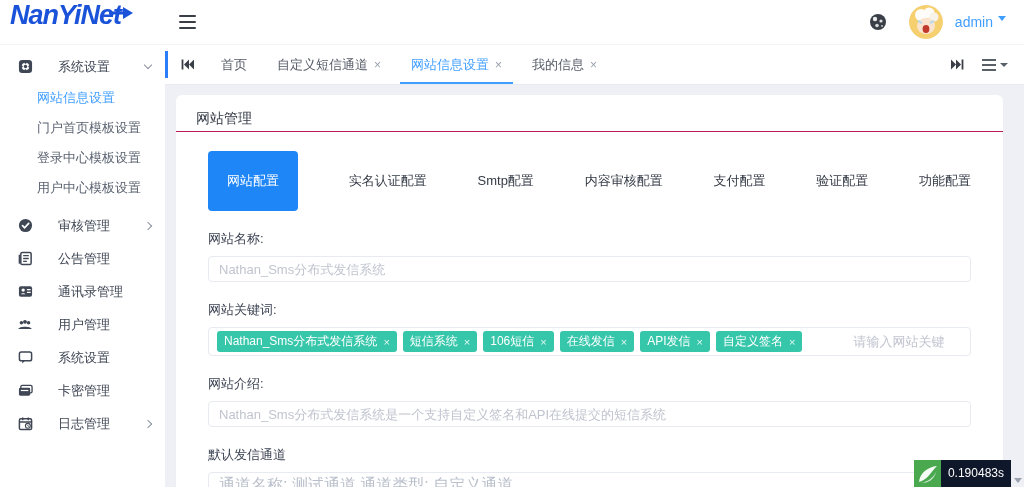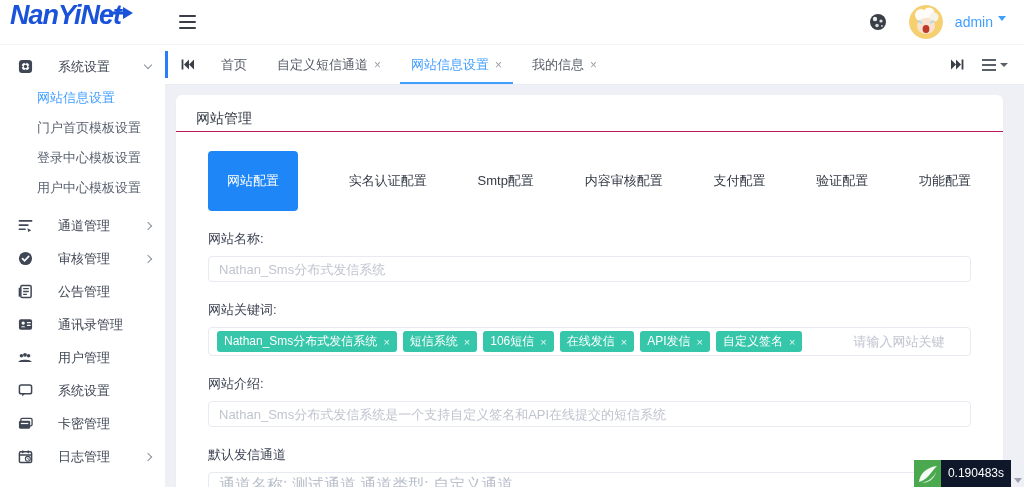--- a/index.html
+++ b/index.html
@@ -163,30 +163,20 @@
         <span>门户首页模板设置</span>
       </div>
       <div class="side-sub">
         <span>登录中心模板设置</span>
       </div>
       <div class="side-sub">
         <span>用户中心模板设置</span>
       </div>
     </div>
 
-    <div class="side-item">
-      <span class="icon">
-        <svg width="15" height="15" viewBox="0 0 16 16">
-          <path d="M1.5 3h13M1.5 7.5h9M1.5 12h6" stroke="#3f4654" stroke-width="1.8" stroke-linecap="round"></path>
-          <path d="M10 11l4 2-3 2z" fill="#3f4654"></path>
-        </svg>
-      </span>
-      <span class="lbl">通道管理</span>
-      <span class="chev right"></span>
-    </div>
 
     <div class="side-item">
       <span class="icon">
         <svg width="15" height="15" viewBox="0 0 16 16">
           <circle cx="8" cy="8" r="7" fill="#3f4654"></circle>
           <path d="M4.8 8.2l2.2 2.3 4.4-4.8" stroke="#fff" stroke-width="1.8" fill="none" stroke-linecap="round"></path>
         </svg>
       </span>
       <span class="lbl">审核管理</span>
       <span class="chev right"></span>

